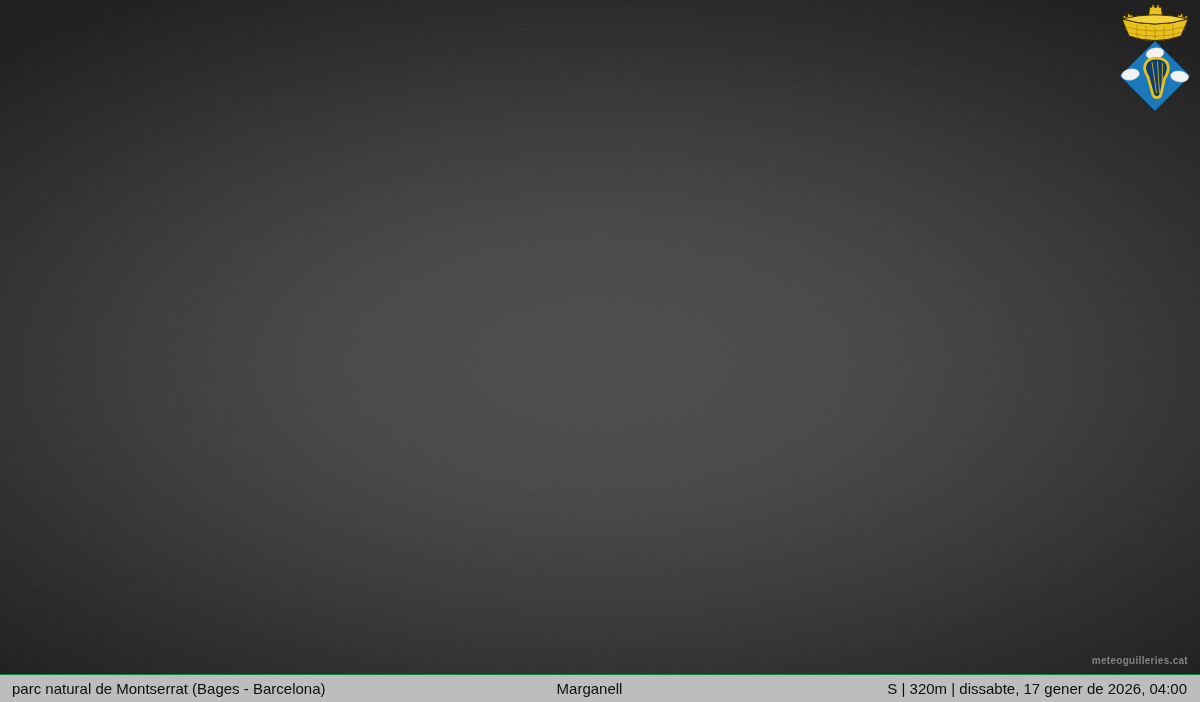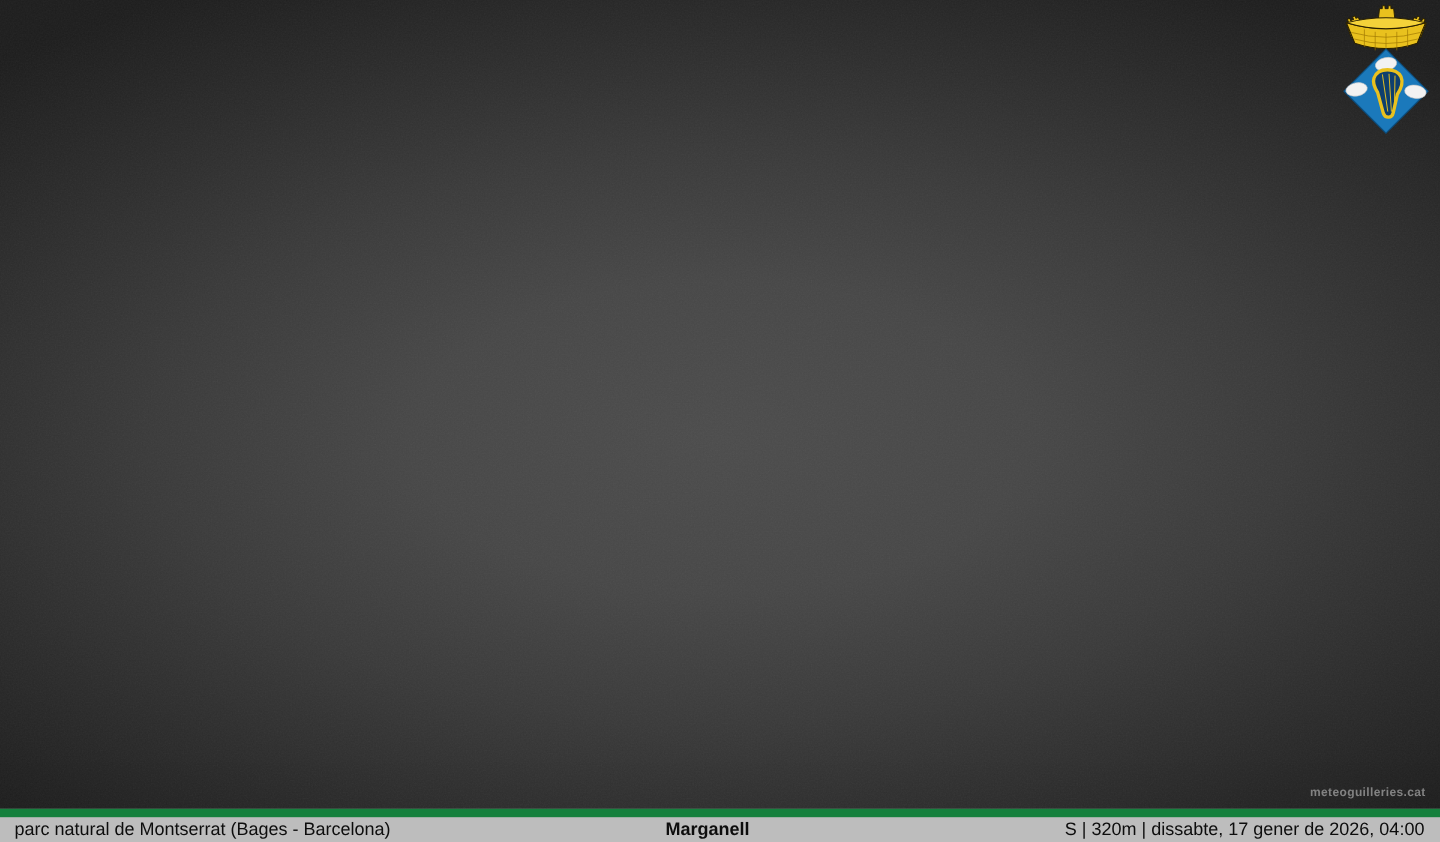--- a/index.html
+++ b/index.html
@@ -47,29 +47,29 @@
     height: 110px;
   }
   
   .footer {
     position: absolute;
     left: 0;
     bottom: 0;
     width: 1200px;
     height: 28px;
     background: #bdbdbd;
-    border-top: 7px solid #15803d;
+    border-top: 1px solid #15803d;
     box-sizing: border-box;
     display: flex;
     align-items: center;
     color: #0d0d0d;
     font-size: 15px;
   }
   .footer .left   { flex: 1; text-align: left;  padding-left: 12px;  white-space: nowrap; }
-  .footer .center { flex: 0 0 auto; text-align: center; font-weight: 700; white-space: nowrap; }
+  .footer .center { flex: 0 0 auto; text-align: center; font-weight: 400; white-space: nowrap; }
   .footer .right  { flex: 1; text-align: right; padding-right: 13px; white-space: nowrap; margin-left: 20px; }
 </style>
 </head>
 <body>
 
 <div class="stage">
 
   <div class="photo">
 
     <svg class="noise-overlay" width="1200" height="674" aria-hidden="true">

